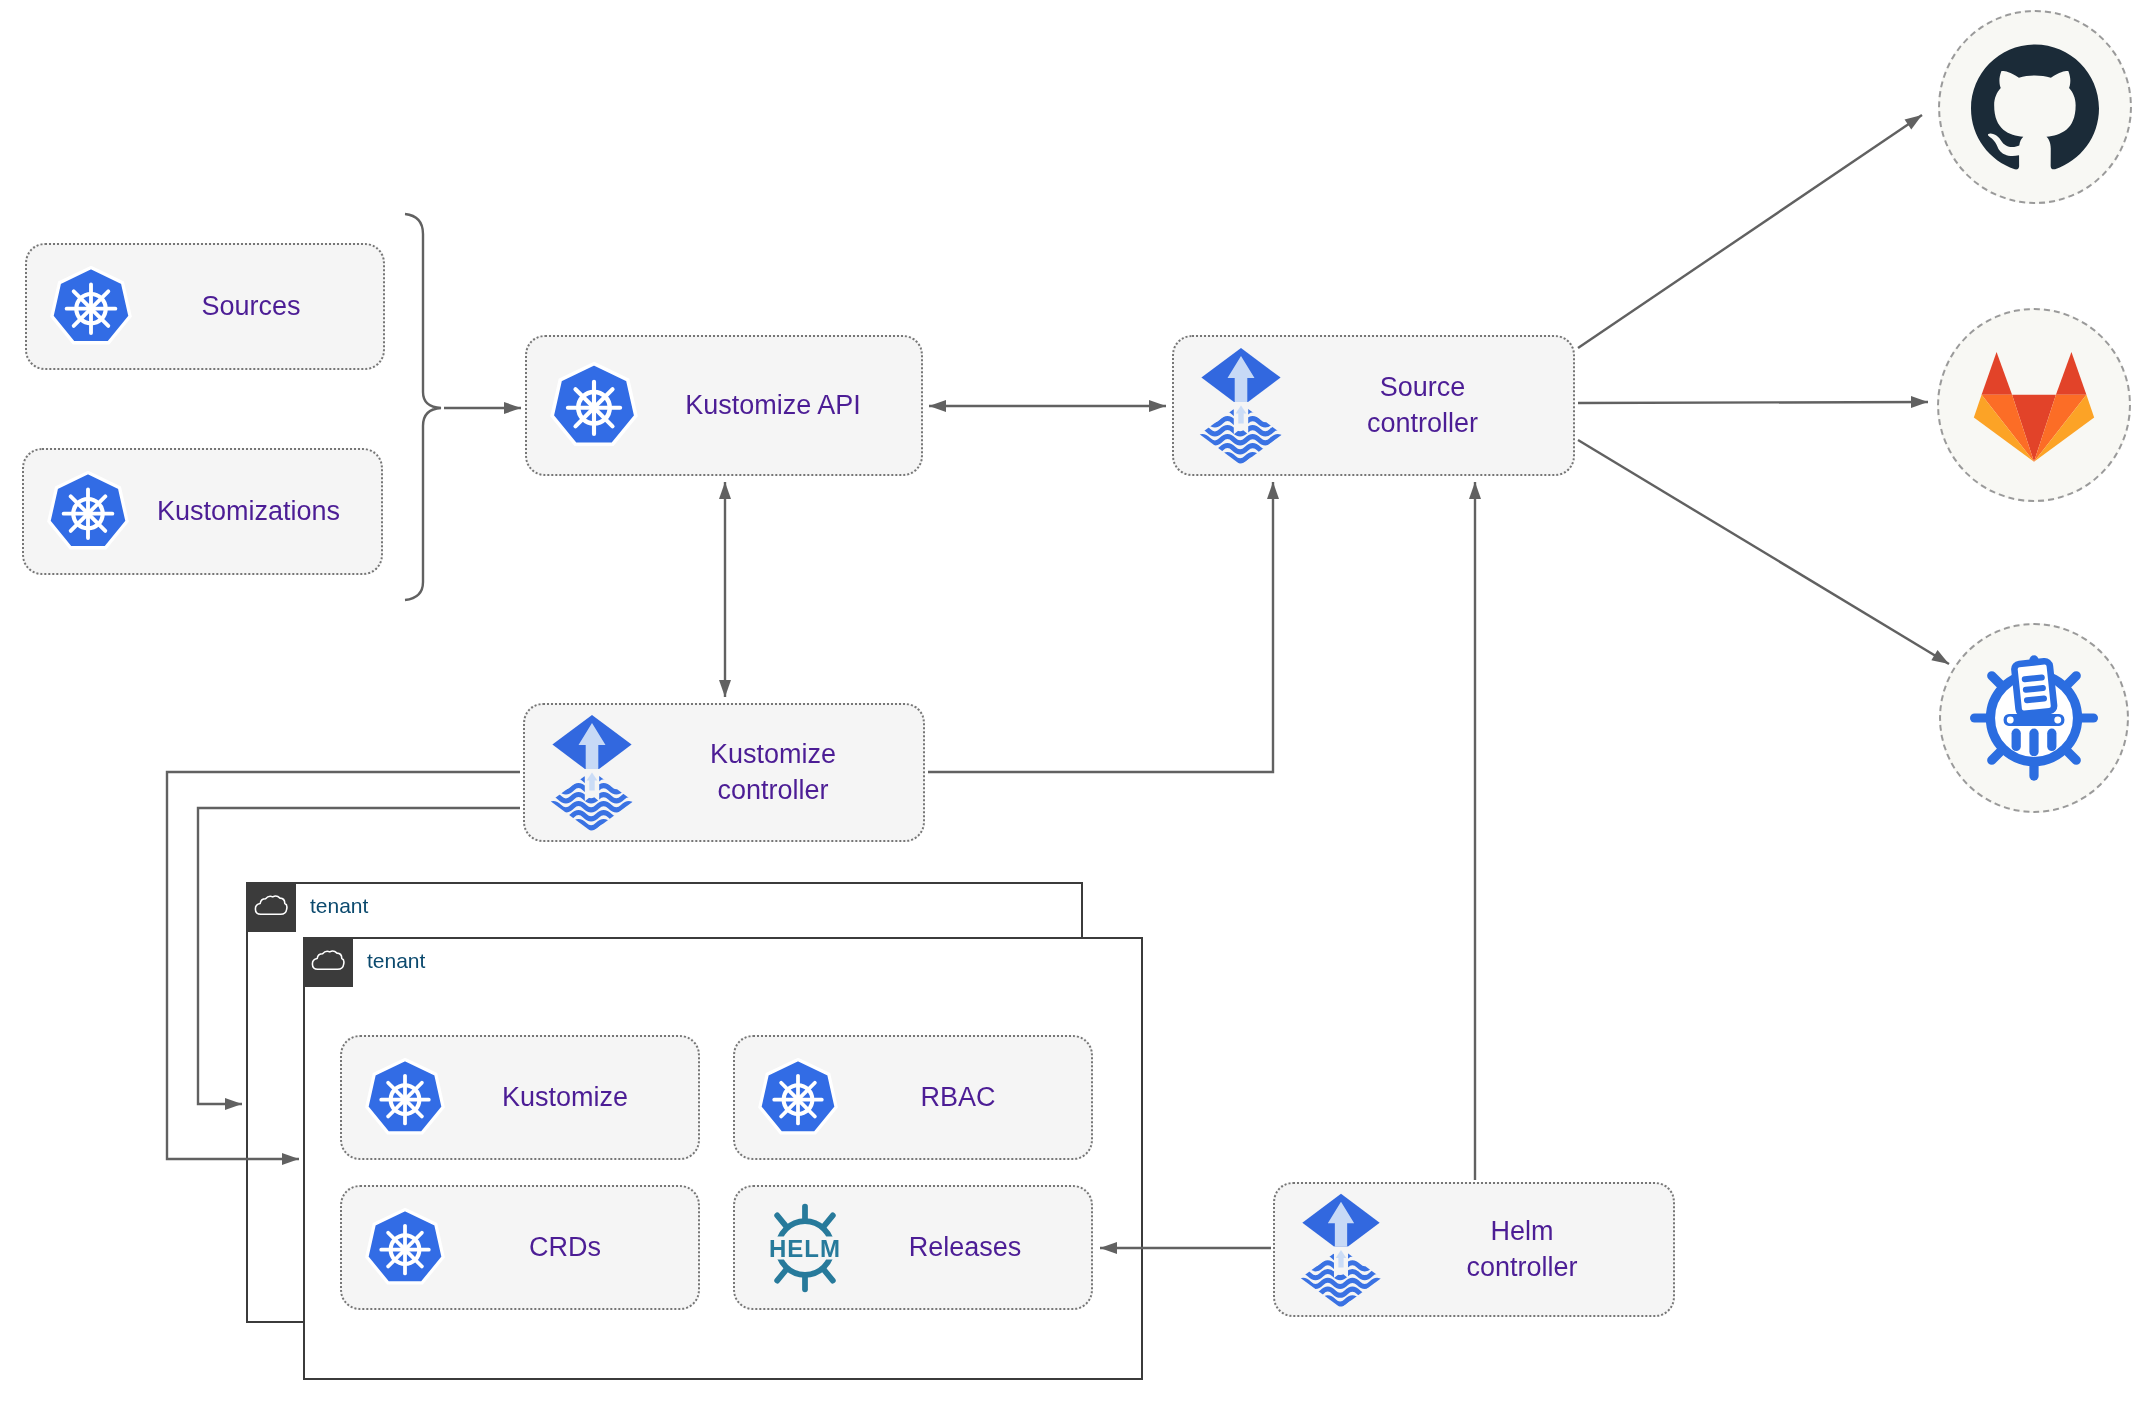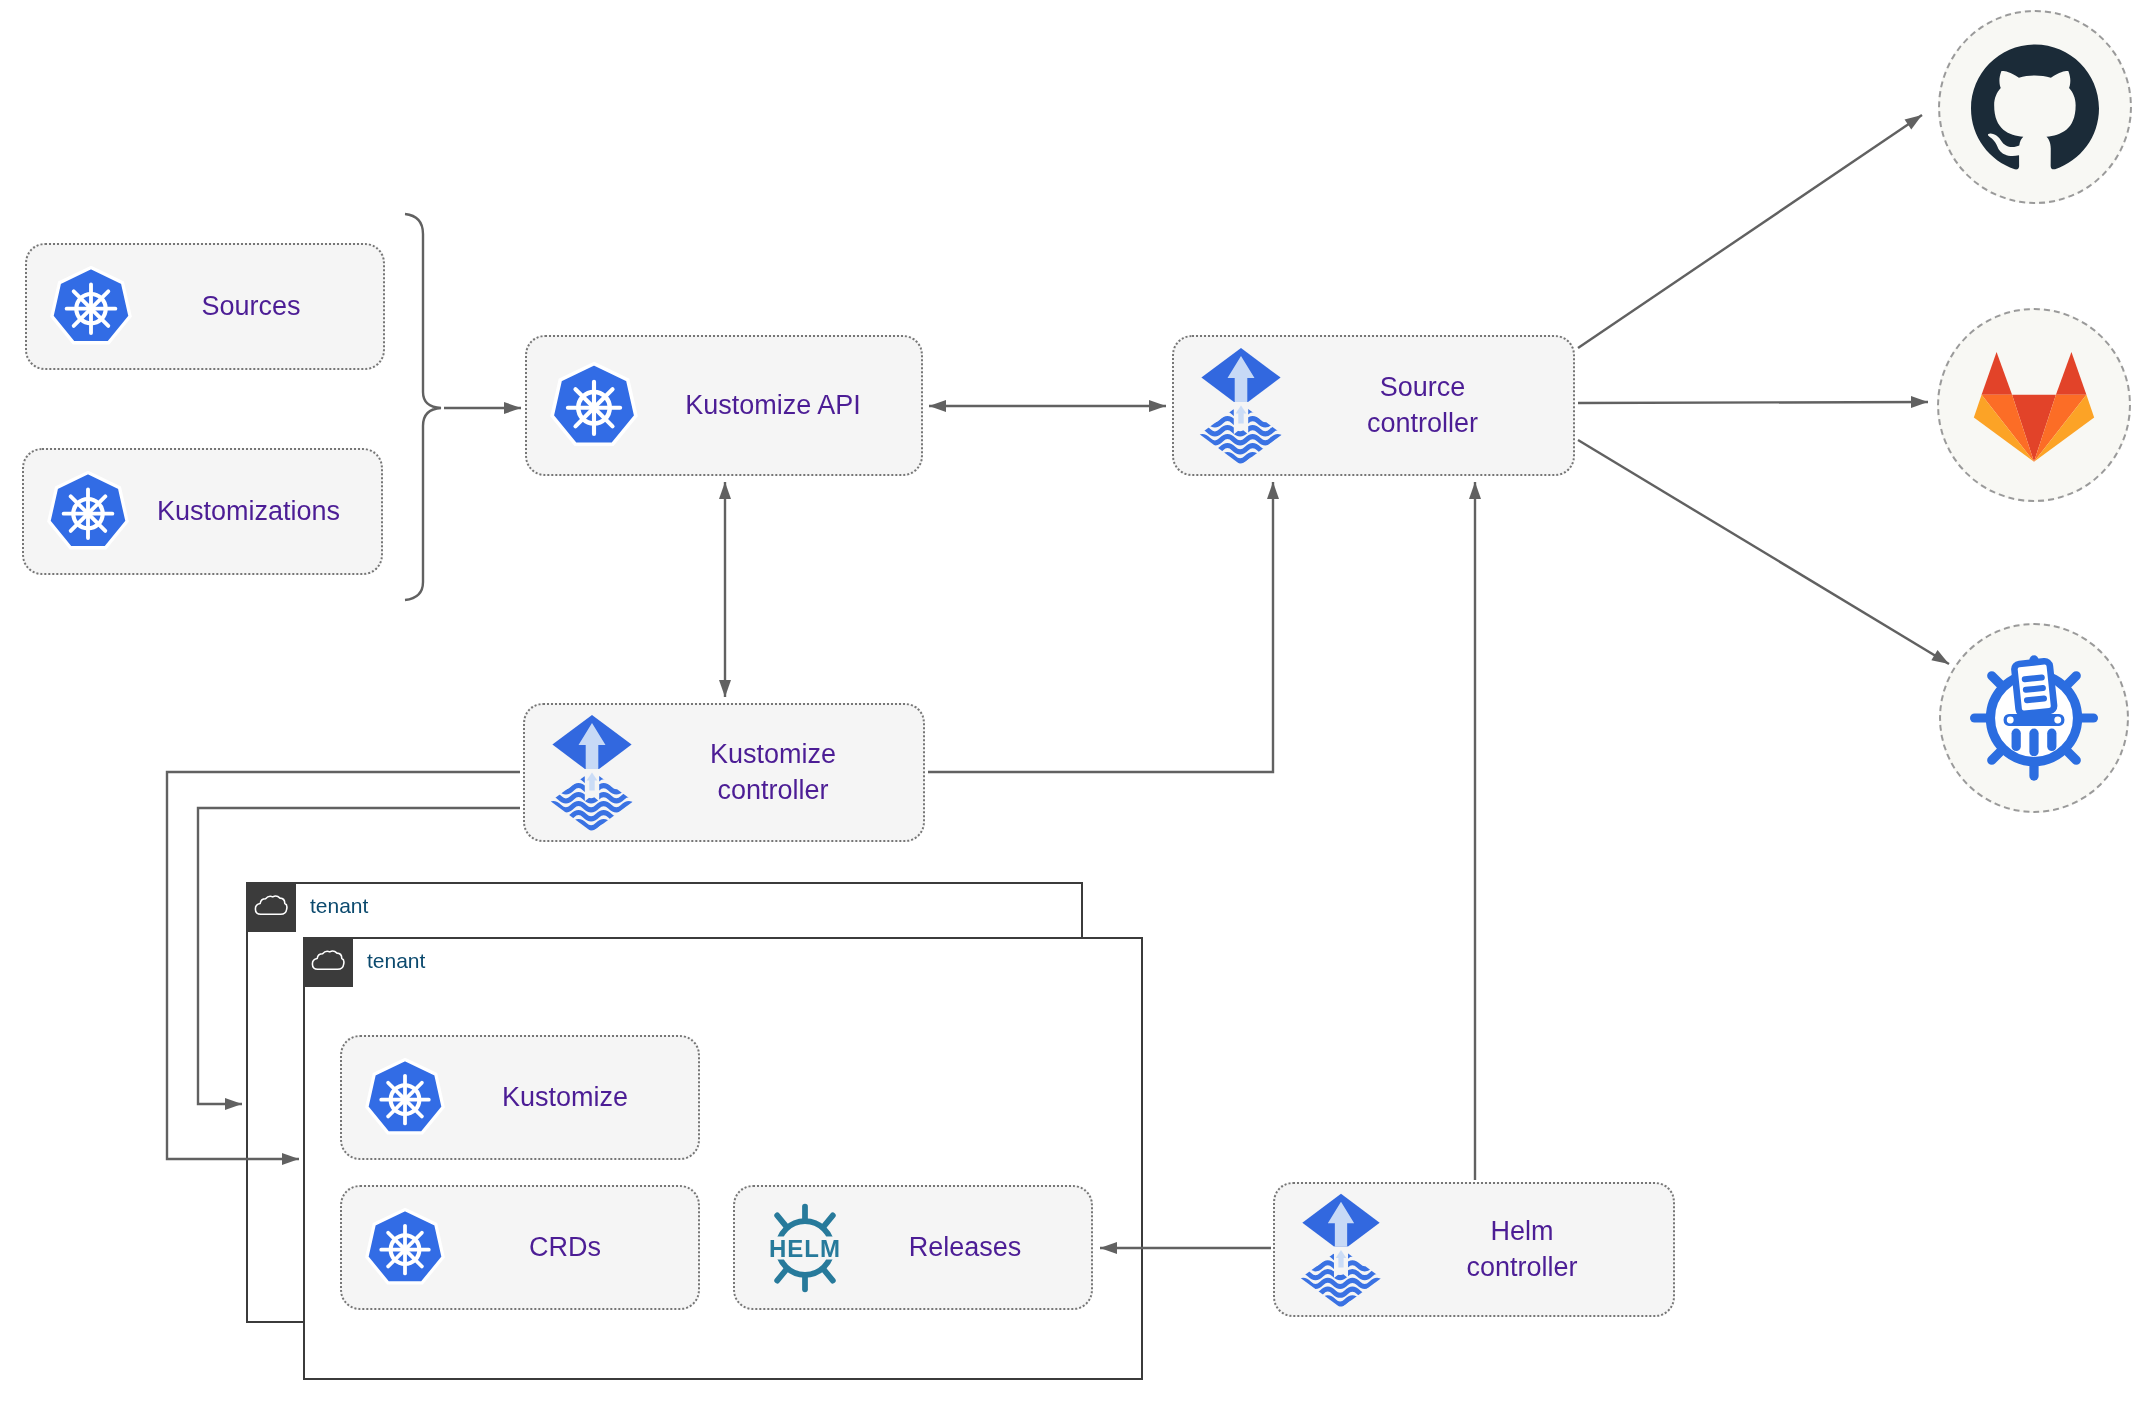--- a/index.html
+++ b/index.html
@@ -206,20 +206,28 @@
 
   <div class="node" style="left:340px;top:1035px;width:360px;height:125px;z-index:4">
     <span class="nicon">
         <svg width="82" height="82">
           <use href="#sym-k8s" width="82" height="82"></use>
         </svg>
       </span>
     <span class="nlabel">Kustomize</span>
   </div>
 
+  <div class="node" style="left:733px;top:1035px;width:360px;height:125px;z-index:4">
+    <span class="nicon">
+        <svg width="82" height="82">
+          <use href="#sym-k8s" width="82" height="82"></use>
+        </svg>
+      </span>
+    <span class="nlabel">RBAC</span>
+  </div>
 
   <div class="node" style="left:340px;top:1185px;width:360px;height:125px;z-index:4">
     <span class="nicon">
         <svg width="82" height="82">
           <use href="#sym-k8s" width="82" height="82"></use>
         </svg>
       </span>
     <span class="nlabel">CRDs</span>
   </div>
 

